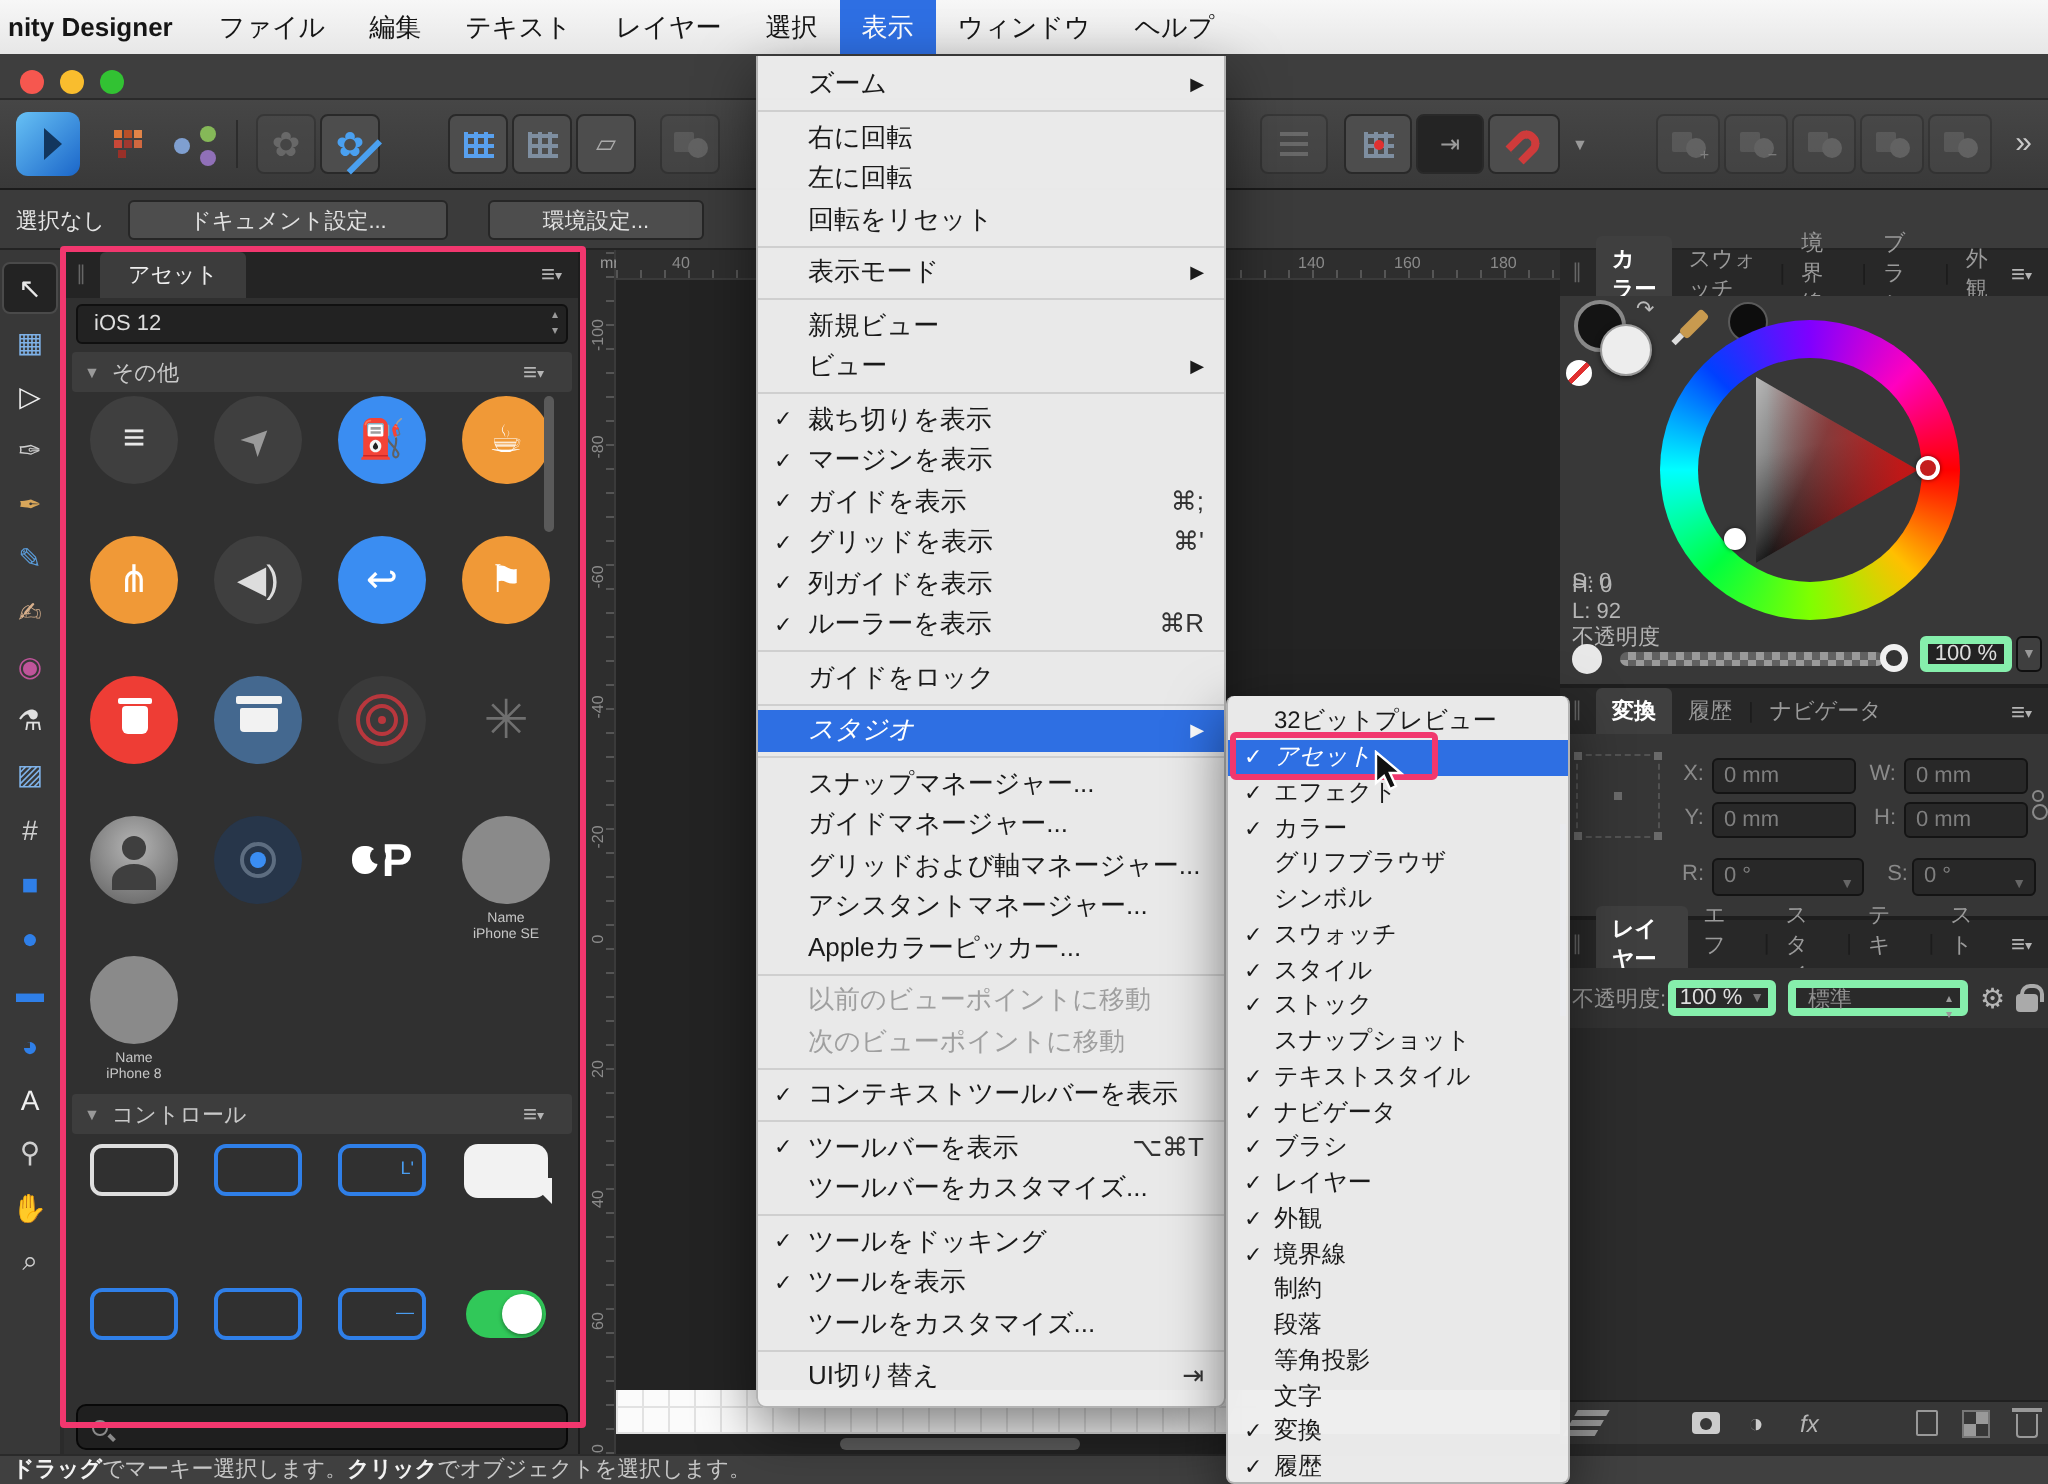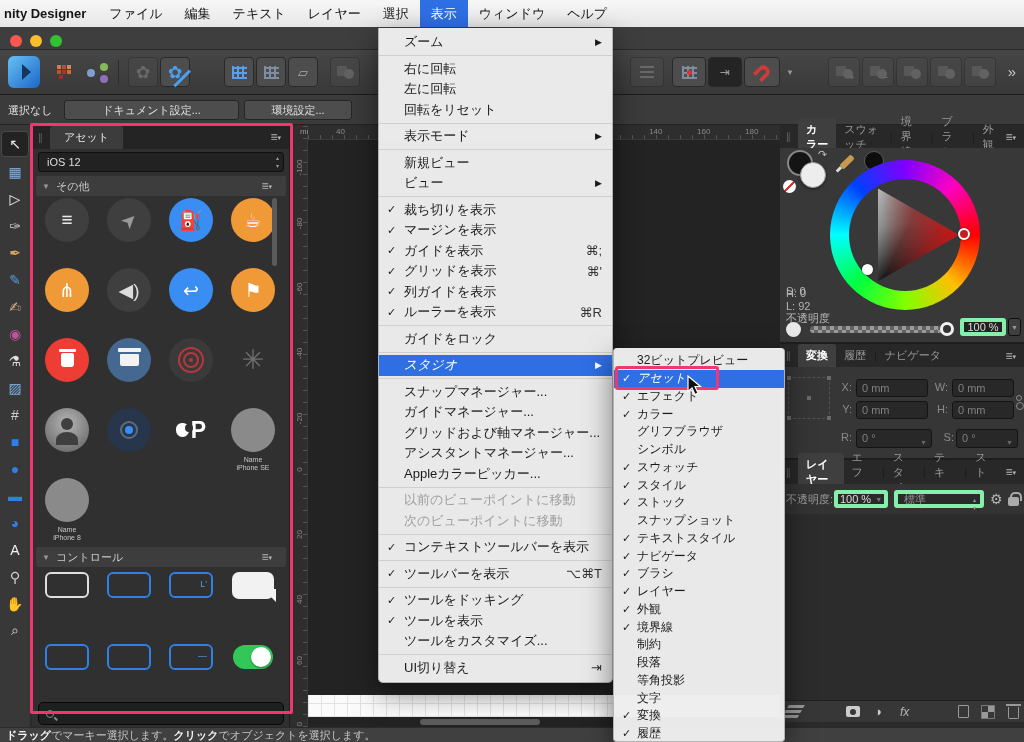--- a/index.html
+++ b/index.html
@@ -294,21 +294,21 @@
       <span class="boolsh">
         <b></b>
         <i></i>
       </span>
     </div>
   <div class="more">»</div>
 </div>
 
 <div class="ctxbar">
   <span class="ctx-status">選択なし</span>
-  <div class="ctx-btn" style="left:64px;width:175px">ドキュメント設定...</div>
+  <div class="ctx-btn" style="left:64px;width:160px">ドキュメント設定...</div>
   <div class="ctx-btn" style="left:244px;width:108px">環境設定...</div>
 </div>
 
 <div class="tools" id="tools-list">
     <div class="tool sel">
       <span class="glyph" style="color: rgb(232, 232, 232);">↖</span>
     </div>
     <div class="tool">
       <span class="glyph" style="color: rgb(127, 178, 232);">▦</span>
     </div>
@@ -753,20 +753,24 @@
     <div class="menu-row">
       <span class="chk">✓</span>
       <span class="mlabel">コンテキストツールバーを表示</span>
     </div>
     <div class="menu-sep"></div>
     <div class="menu-row">
       <span class="chk">✓</span>
       <span class="mlabel">ツールバーを表示</span>
       <span class="sc">⌥⌘T</span>
     </div>
+    <div class="menu-row">
+      <span class="chk"></span>
+      <span class="mlabel">ツールバーをカスタマイズ...</span>
+    </div>
     <div class="menu-sep"></div>
     <div class="menu-row">
       <span class="chk">✓</span>
       <span class="mlabel">ツールをドッキング</span>
     </div>
     <div class="menu-row">
       <span class="chk">✓</span>
       <span class="mlabel">ツールを表示</span>
     </div>
     <div class="menu-row">

